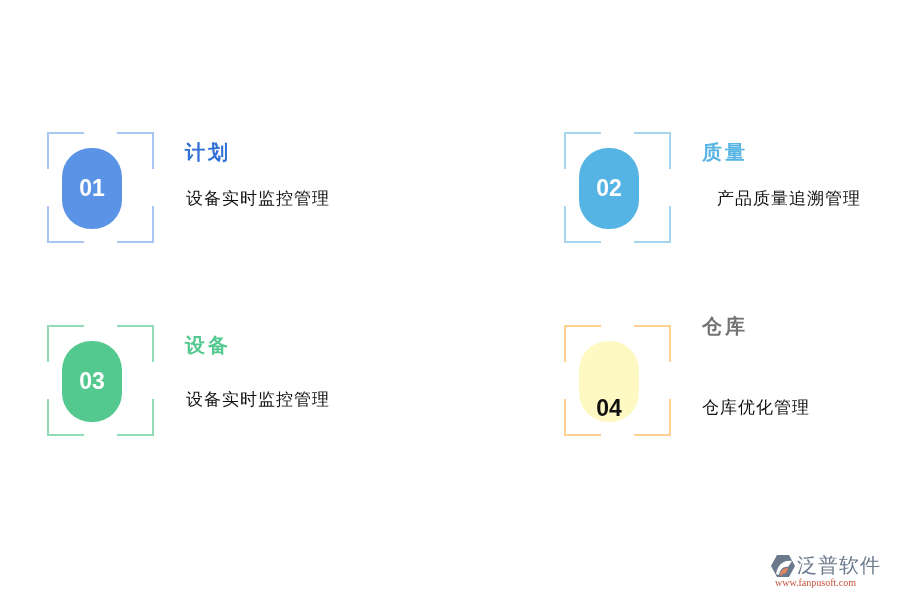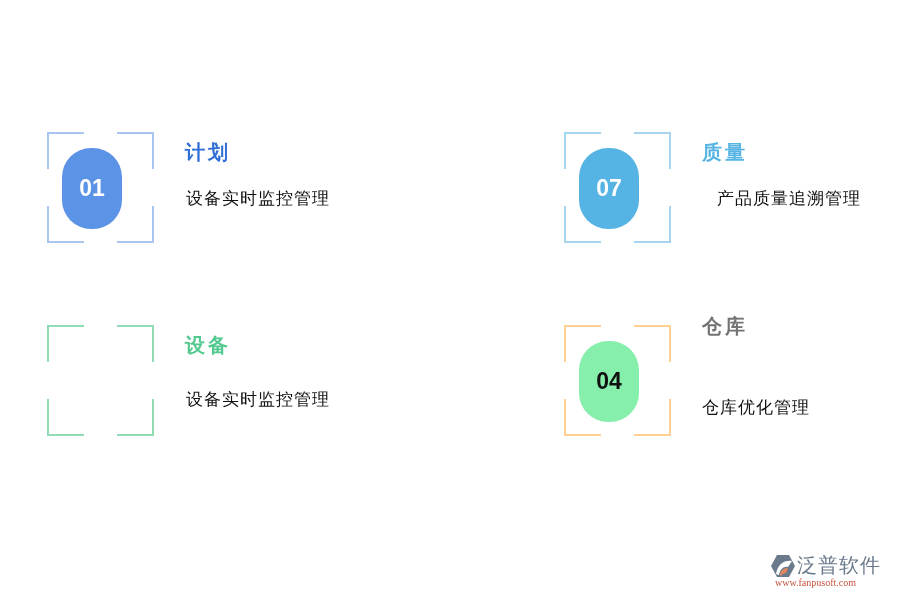--- a/index.html
+++ b/index.html
@@ -70,53 +70,56 @@
   <div class="frame" style="left:564px;top:132px;">
     <div class="seg h tl-h" style="background:#a6d6ef"></div>
       <div class="seg v tl-v" style="background:#a6d6ef"></div>
     <div class="seg h tr-h" style="background:#a6d6ef"></div>
       <div class="seg v tr-v" style="background:#a6d6ef"></div>
     <div class="seg h bl-h" style="background:#a6d6ef"></div>
       <div class="seg v bl-v" style="background:#a6d6ef"></div>
     <div class="seg h br-h" style="background:#a6d6ef"></div>
       <div class="seg v br-v" style="background:#a6d6ef"></div>
     <div class="box" style="background:#55b4e3;color:#ffffff;">
-      <span>07</span>
+      <span>02</span>
     </div>
   </div>
   <div class="title" style="left:702px;top:139px;color:#55b4e3;">质量</div>
   <div class="desc" style="left:702px;top:187px;margin-left:15px;">产品质量追溯管理</div>
 </div>
 
 <div class="item" style="left:0;top:0;">
   <div class="frame" style="left:47px;top:325px;">
     <div class="seg h tl-h" style="background:#8fdcb5"></div>
       <div class="seg v tl-v" style="background:#8fdcb5"></div>
     <div class="seg h tr-h" style="background:#8fdcb5"></div>
       <div class="seg v tr-v" style="background:#8fdcb5"></div>
     <div class="seg h bl-h" style="background:#8fdcb5"></div>
       <div class="seg v bl-v" style="background:#8fdcb5"></div>
     <div class="seg h br-h" style="background:#8fdcb5"></div>
       <div class="seg v br-v" style="background:#8fdcb5"></div>
+    <div class="box" style="background:#53c98f;color:#ffffff;">
+      <span>03</span>
+    </div>
   </div>
   <div class="title" style="left:185px;top:332px;color:#53c98f;">设备</div>
   <div class="desc" style="left:186px;top:388px;">设备实时监控管理</div>
 </div>
 
 <div class="item" style="left:0;top:0;">
   <div class="frame" style="left:564px;top:325px;">
     <div class="seg h tl-h" style="background:#ffd08f"></div>
       <div class="seg v tl-v" style="background:#ffd08f"></div>
     <div class="seg h tr-h" style="background:#ffd08f"></div>
       <div class="seg v tr-v" style="background:#ffd08f"></div>
     <div class="seg h bl-h" style="background:#ffd08f"></div>
       <div class="seg v bl-v" style="background:#ffd08f"></div>
     <div class="seg h br-h" style="background:#ffd08f"></div>
       <div class="seg v br-v" style="background:#ffd08f"></div>
-    <div class="box" style="background:#86efac;color:#111111;">
+    <div class="box" style="background:#fef9c3;color:#111111;align-items:flex-end;">
       <span>04</span>
     </div>
   </div>
   <div class="title" style="left:702px;top:313px;color:#737373;">仓库</div>
   <div class="desc" style="left:702px;top:396px;">仓库优化管理</div>
 </div>
 
 <div class="logo">
   <svg class="logo-icon" viewBox="0 0 26 24">
     <polygon points="7,1 19,1 25,12 19,23 7,23 1,12" fill="#6a7a8c"></polygon>

